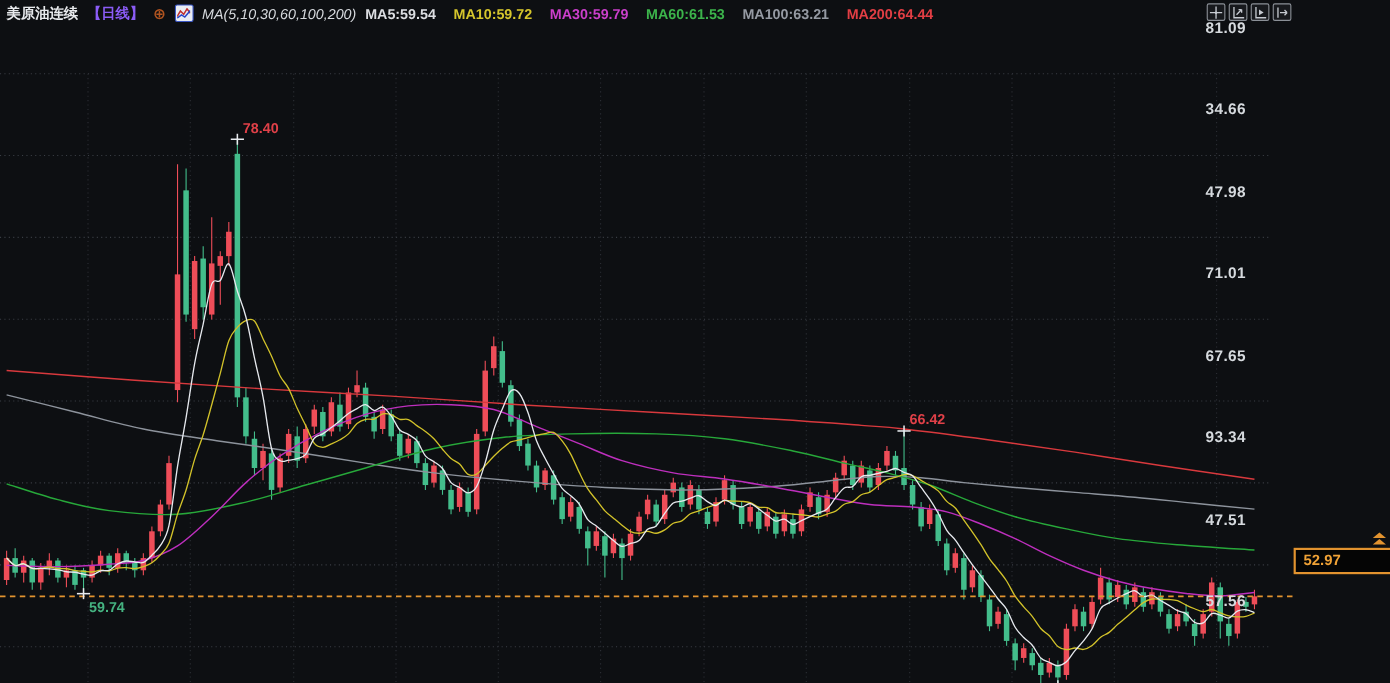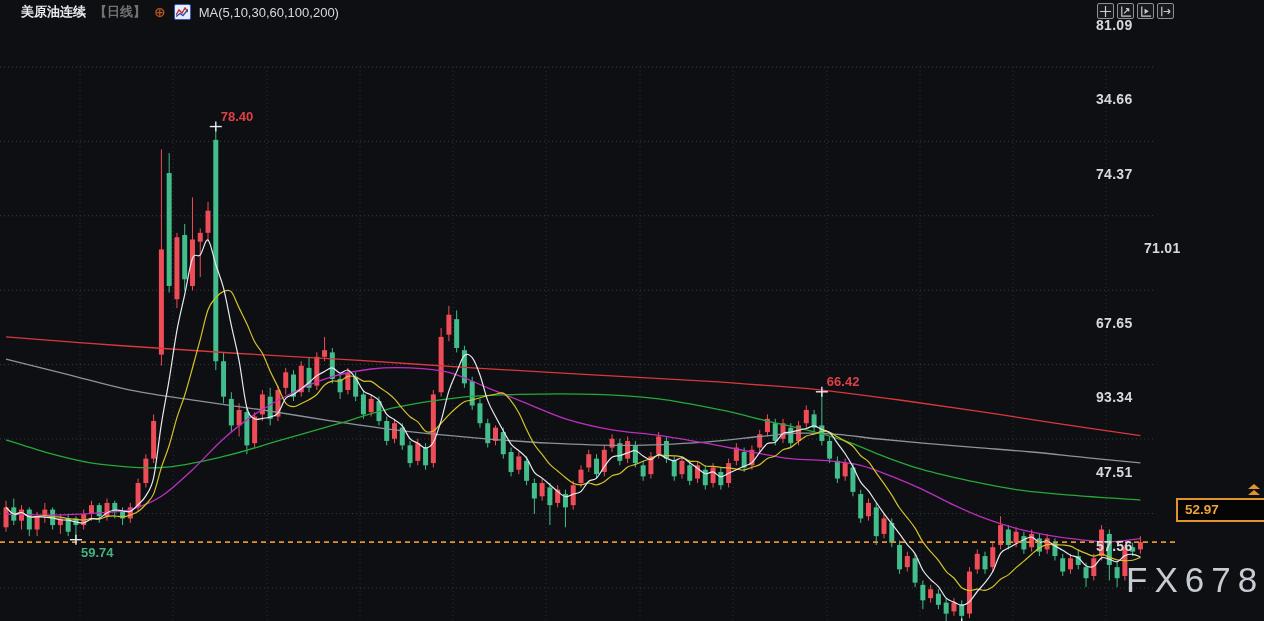--- a/index.html
+++ b/index.html
@@ -1,24 +1,24 @@
 <!DOCTYPE html>
 <html><head>
 <meta charset="utf-8">
 <style>
   html,body{margin:0;padding:0;background:#0d0f12;}
   body{width:1264px;height:621px;overflow:hidden;font-family:"Liberation Sans","DejaVu Sans",sans-serif;}
   .app{position:relative;width:1264px;height:621px;background:#0d0f12;}
   #chart{position:absolute;left:0;top:0;width:1056px;height:621px;margin-top:42px;}
-  .hdr{position:absolute;left:21px;top:2px;height:20px;display:flex;align-items:center;gap:8px;font-size:13px;z-index:30;white-space:nowrap;}
+  .hdr{position:absolute;left:6px;top:2px;height:20px;display:flex;align-items:center;gap:8px;font-size:13px;z-index:30;white-space:nowrap;}
   .sym{color:#e8eaed;font-weight:700;}
-  .per{color:#737373;font-weight:700;}
+  .per{color:#8b5cf6;font-weight:700;}
   .plus{color:#b05420;font-size:14px;font-weight:700;cursor:pointer;line-height:1;}
   .indic-ico{display:inline-flex;width:15px;height:14px;background:#e9edf4;border:1px solid#3a56c4;border-radius:2px;align-items:center;justify-content:center;cursor:pointer;}
-  .malabel{color:#d6d9dd;}
+  .malabel{color:#d6d9dd;font-style:italic;}
   #ma-values{display:inline-flex;gap:16px;font-weight:700;}
   .toolbar{position:absolute;top:3px;right:90px;display:flex;gap:3px;z-index:30;}
   .tbtn{width:17px;height:16px;background:#17191d;border:1px solid#8b9097;border-radius:2px;padding:1px;display:flex;align-items:center;justify-content:center;cursor:pointer;}
   .tbtn svg{stroke:#c6cad1;fill:none;stroke-width:1.3;}
   #yaxis .ylab{position:absolute;left:1096px;color:#d6dade;font-size:14px;font-weight:700;letter-spacing:.3px;}
   #ptag{position:absolute;left:1176px;width:80px;height:20px;background:#050505;border:2px solid#e2932f;color:#f0a236;font-size:13.5px;font-weight:700;line-height:20px;padding-left:7px;z-index:40;}
   .chev{position:absolute;left:70px;top:-16px;width:12px;height:12px;}
   .chev b{position:absolute;left:0;width:0;height:0;border-left:6px solid transparent;border-right:6px solid transparent;border-bottom:5px solid#e2932f;}
   .chev b:nth-child(1){top:0;} .chev b:nth-child(2){top:6px;}
   .wm{position:absolute;left:1126px;top:560px;color:#c6cbd4;font-size:35px;letter-spacing:7px;z-index:25;}
@@ -677,20 +677,28 @@
     <span class="sym">美原油连续</span>
       <span class="per">【日线】</span>
     <span class="plus">⊕</span>
     <span class="indic-ico">
       <svg width="12" height="10" viewBox="0 0 12 10">
         <polyline points="0,8 3,3 6,6 9,1 12,5" fill="none" stroke="#c03030" stroke-width="1.4"></polyline>
         <polyline points="0,9.5 4,6.5 7,8.5 12,2.5" fill="none" stroke="#2b49c9" stroke-width="1.4"></polyline>
       </svg>
     </span>
     <span class="malabel">MA(5,10,30,60,100,200)</span>
+    <span id="ma-values">
+        <span style="color: rgb(220, 222, 226);">MA5:59.54</span>
+        <span style="color: rgb(214, 198, 44);">MA10:59.72</span>
+        <span style="color: rgb(203, 63, 203);">MA30:59.79</span>
+        <span style="color: rgb(60, 180, 75);">MA60:61.53</span>
+        <span style="color: rgb(149, 154, 163);">MA100:63.21</span>
+        <span style="color: rgb(226, 62, 68);">MA200:64.44</span>
+      </span>
   </div>
 
   <div class="toolbar">
     <button class="tbtn">
       <svg width="13" height="13" viewBox="0 0 14 14">
           <path d="M7 1v12M1 7h12"></path>
           <circle cx="7" cy="7" r="1.2" fill="#c6cad1" stroke="none"></circle>
         </svg>
     </button>
     <button class="tbtn">
@@ -709,31 +717,30 @@
       <svg width="13" height="13" viewBox="0 0 14 14">
           <path d="M3 2v10"></path>
           <path d="M5 7h7M12 7l-2.6-2.6M12 7l-2.6 2.6"></path>
         </svg>
     </button>
   </div>
 
   <div id="yaxis">
       <div class="ylab" style="top: 17px;">81.09</div>
       <div class="ylab" style="top: 91.3904px;">34.66</div>
-      <div class="ylab" style="top: 165.781px;">74.37</div>
-      <div class="ylab" style="top: 240.171px; margin-left: 48px;">71.01</div>
+      <div class="ylab" style="top: 165.781px;">47.98</div>
+      <div class="ylab" style="top: 240.171px;">71.01</div>
       <div class="ylab" style="top: 314.562px;">67.65</div>
       <div class="ylab" style="top: 388.952px;">93.34</div>
       <div class="ylab" style="top: 463.564px;">47.51</div>
       <div class="ylab" style="top: 537.954px; text-align: right;">57.56</div>
     </div>
 
   <div id="ptag" style="top: 498.124px;">
     <span>52.97</span>
     <span class="chev">
         <b></b>
         <b></b>
       </span>
   </div>
 
-  <div class="wm">FX678</div>
 
 </div>
 
 </body></html>

